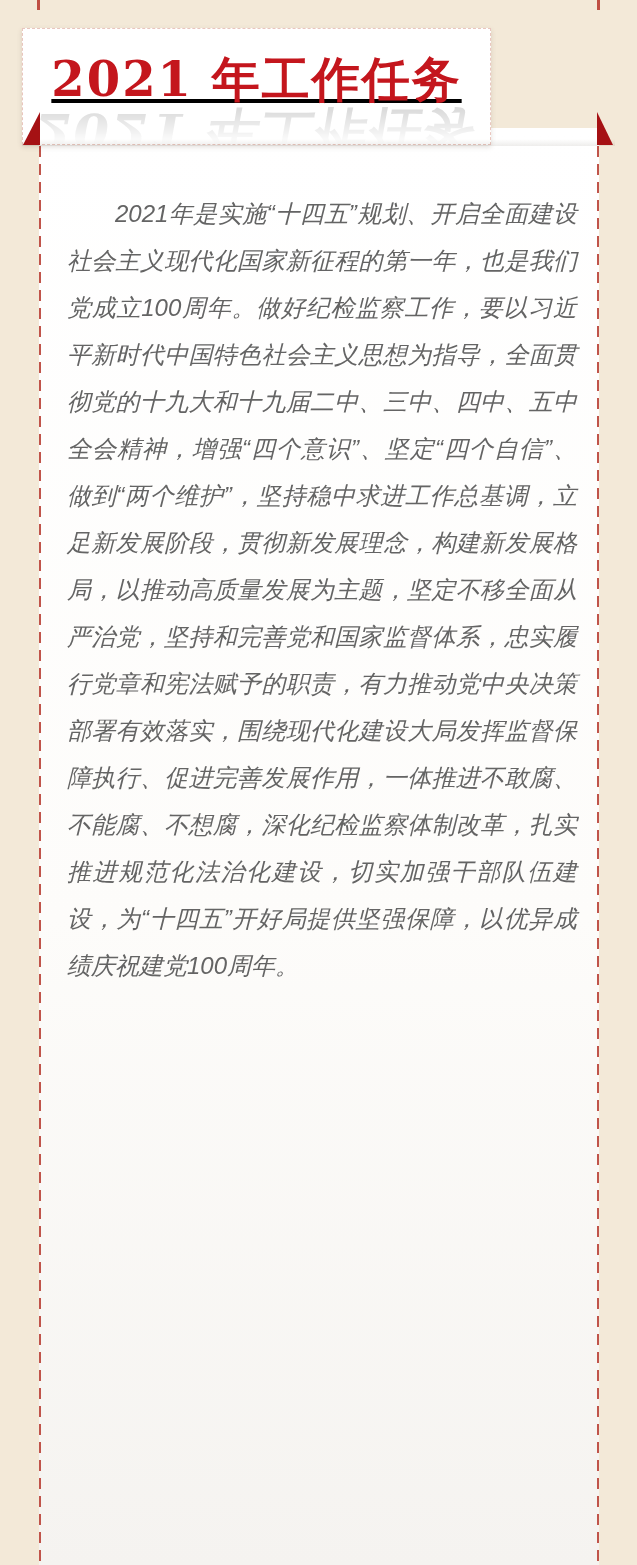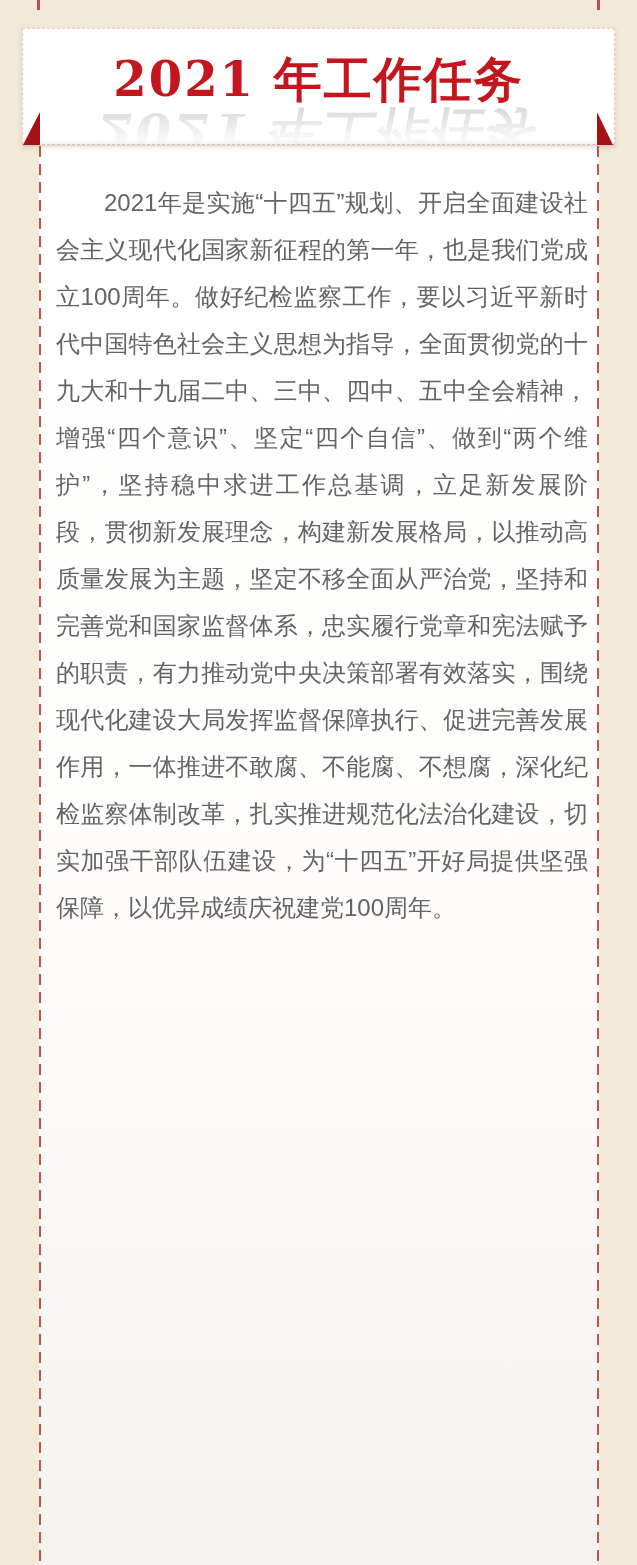--- a/index.html
+++ b/index.html
@@ -52,40 +52,42 @@
     left: 13px;
     right: 7px;
     top: 0;
     padding-top: 47px;
     font-size: 24px;
     line-height: 47px;
     color: #646464;
     text-align: justify;
   }
   .article p {
-    margin: 4px;
+    margin: 15px;
     text-indent: 2em;
+    font-style: italic;
   }
   .article p + p {
     margin-top: 62px;
   }
 
   
   .banner {
     position: absolute;
     left: 22px;
     top: 28px;
-    width: 593px;
+    width: 469px;
     height: 117px;
     background: #ffffff;
     border: 1px dashed rgba(216, 152, 138, 0.55);
     box-sizing: border-box;
     box-shadow: 0 2px 5px rgba(104, 92, 74, 0.20);
     overflow: hidden;
     z-index: 3;
+    text-decoration: underline;
   }
   .banner-title {
     margin-top: 24px;
     text-align: center;
     font-family: "DejaVu Serif", "Liberation Serif", serif;
     font-weight: bold;
     font-size: 48px;
     line-height: 52px;
     letter-spacing: 2px;
     color: #c4161d;

